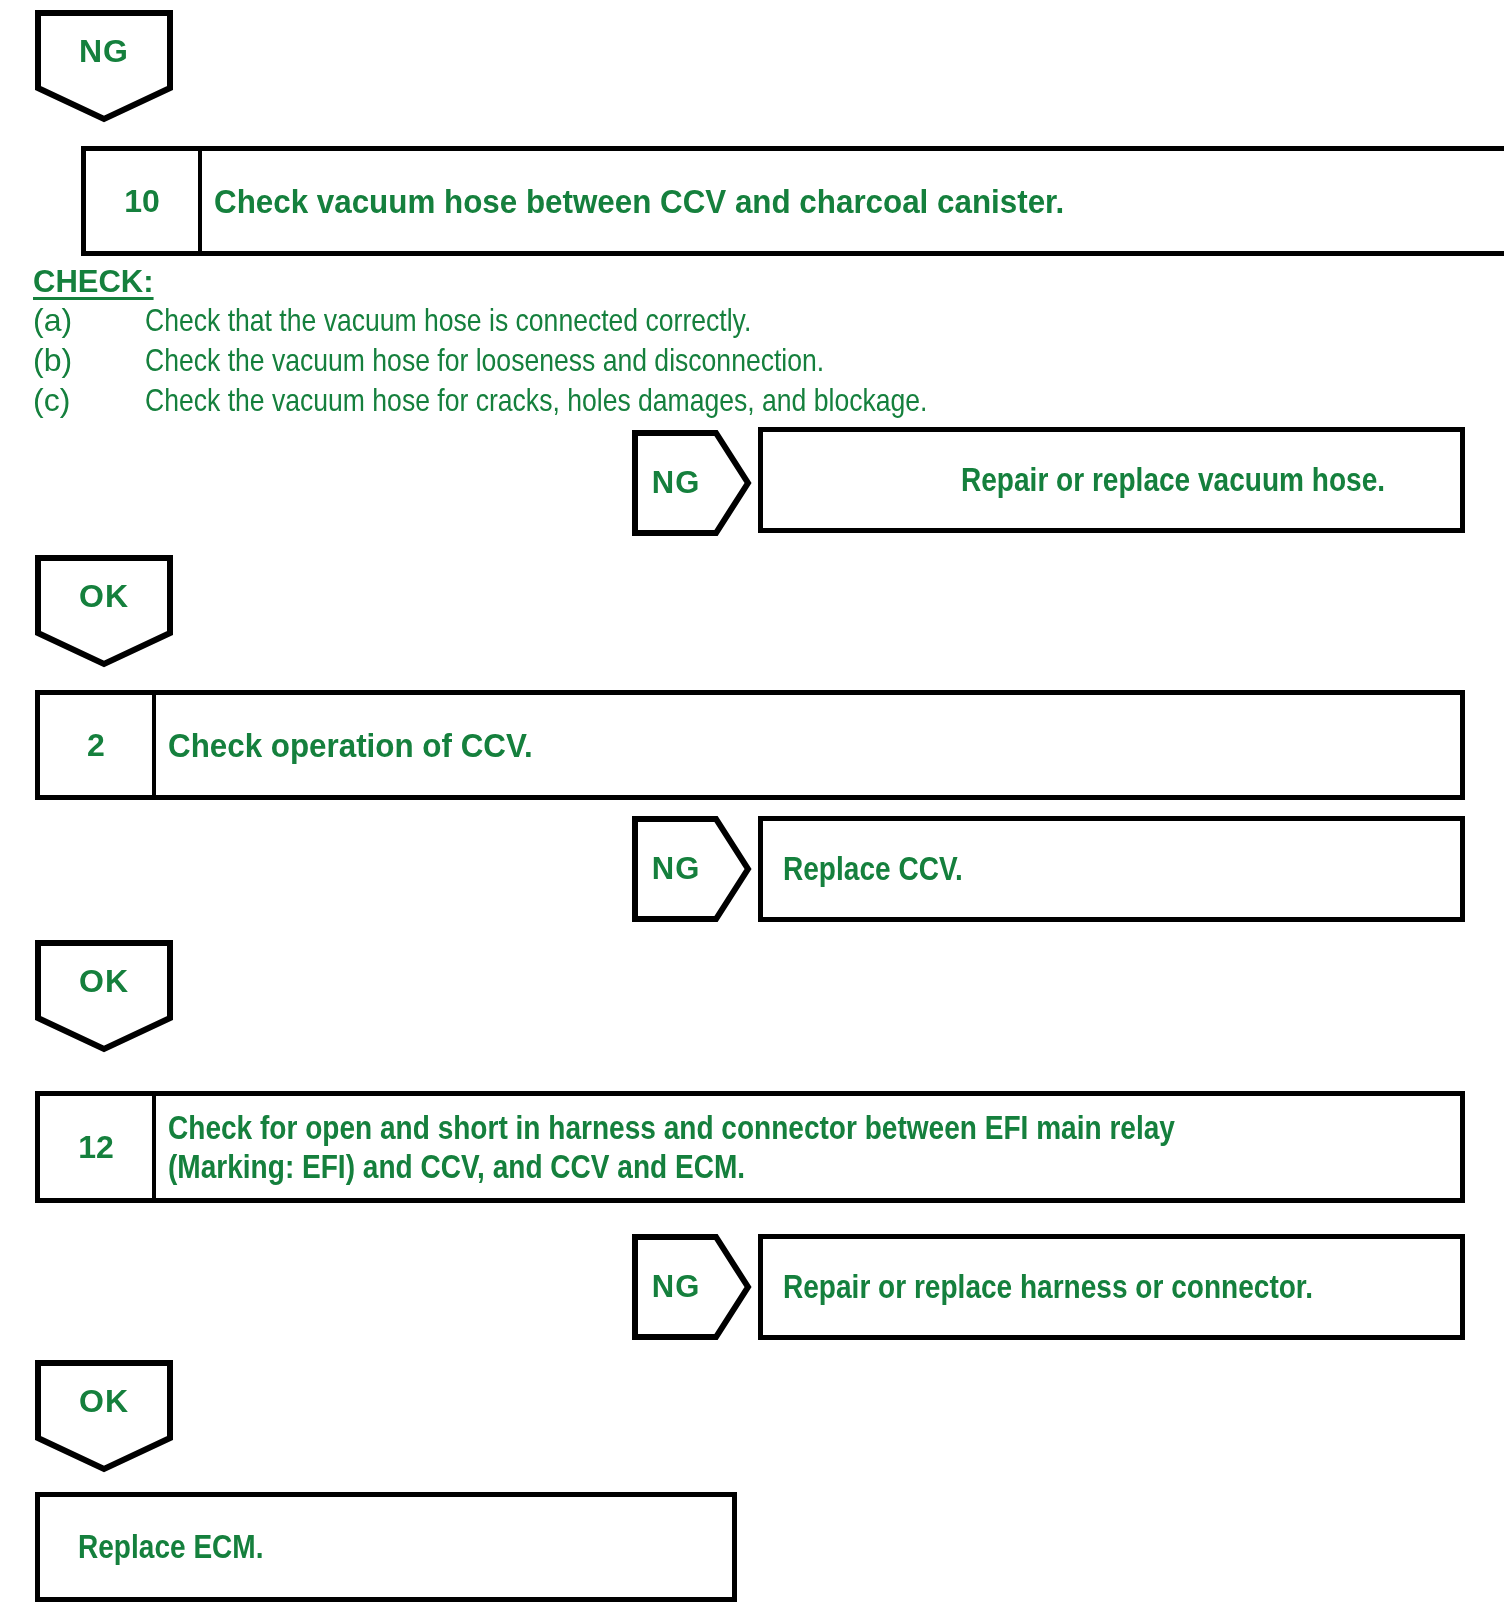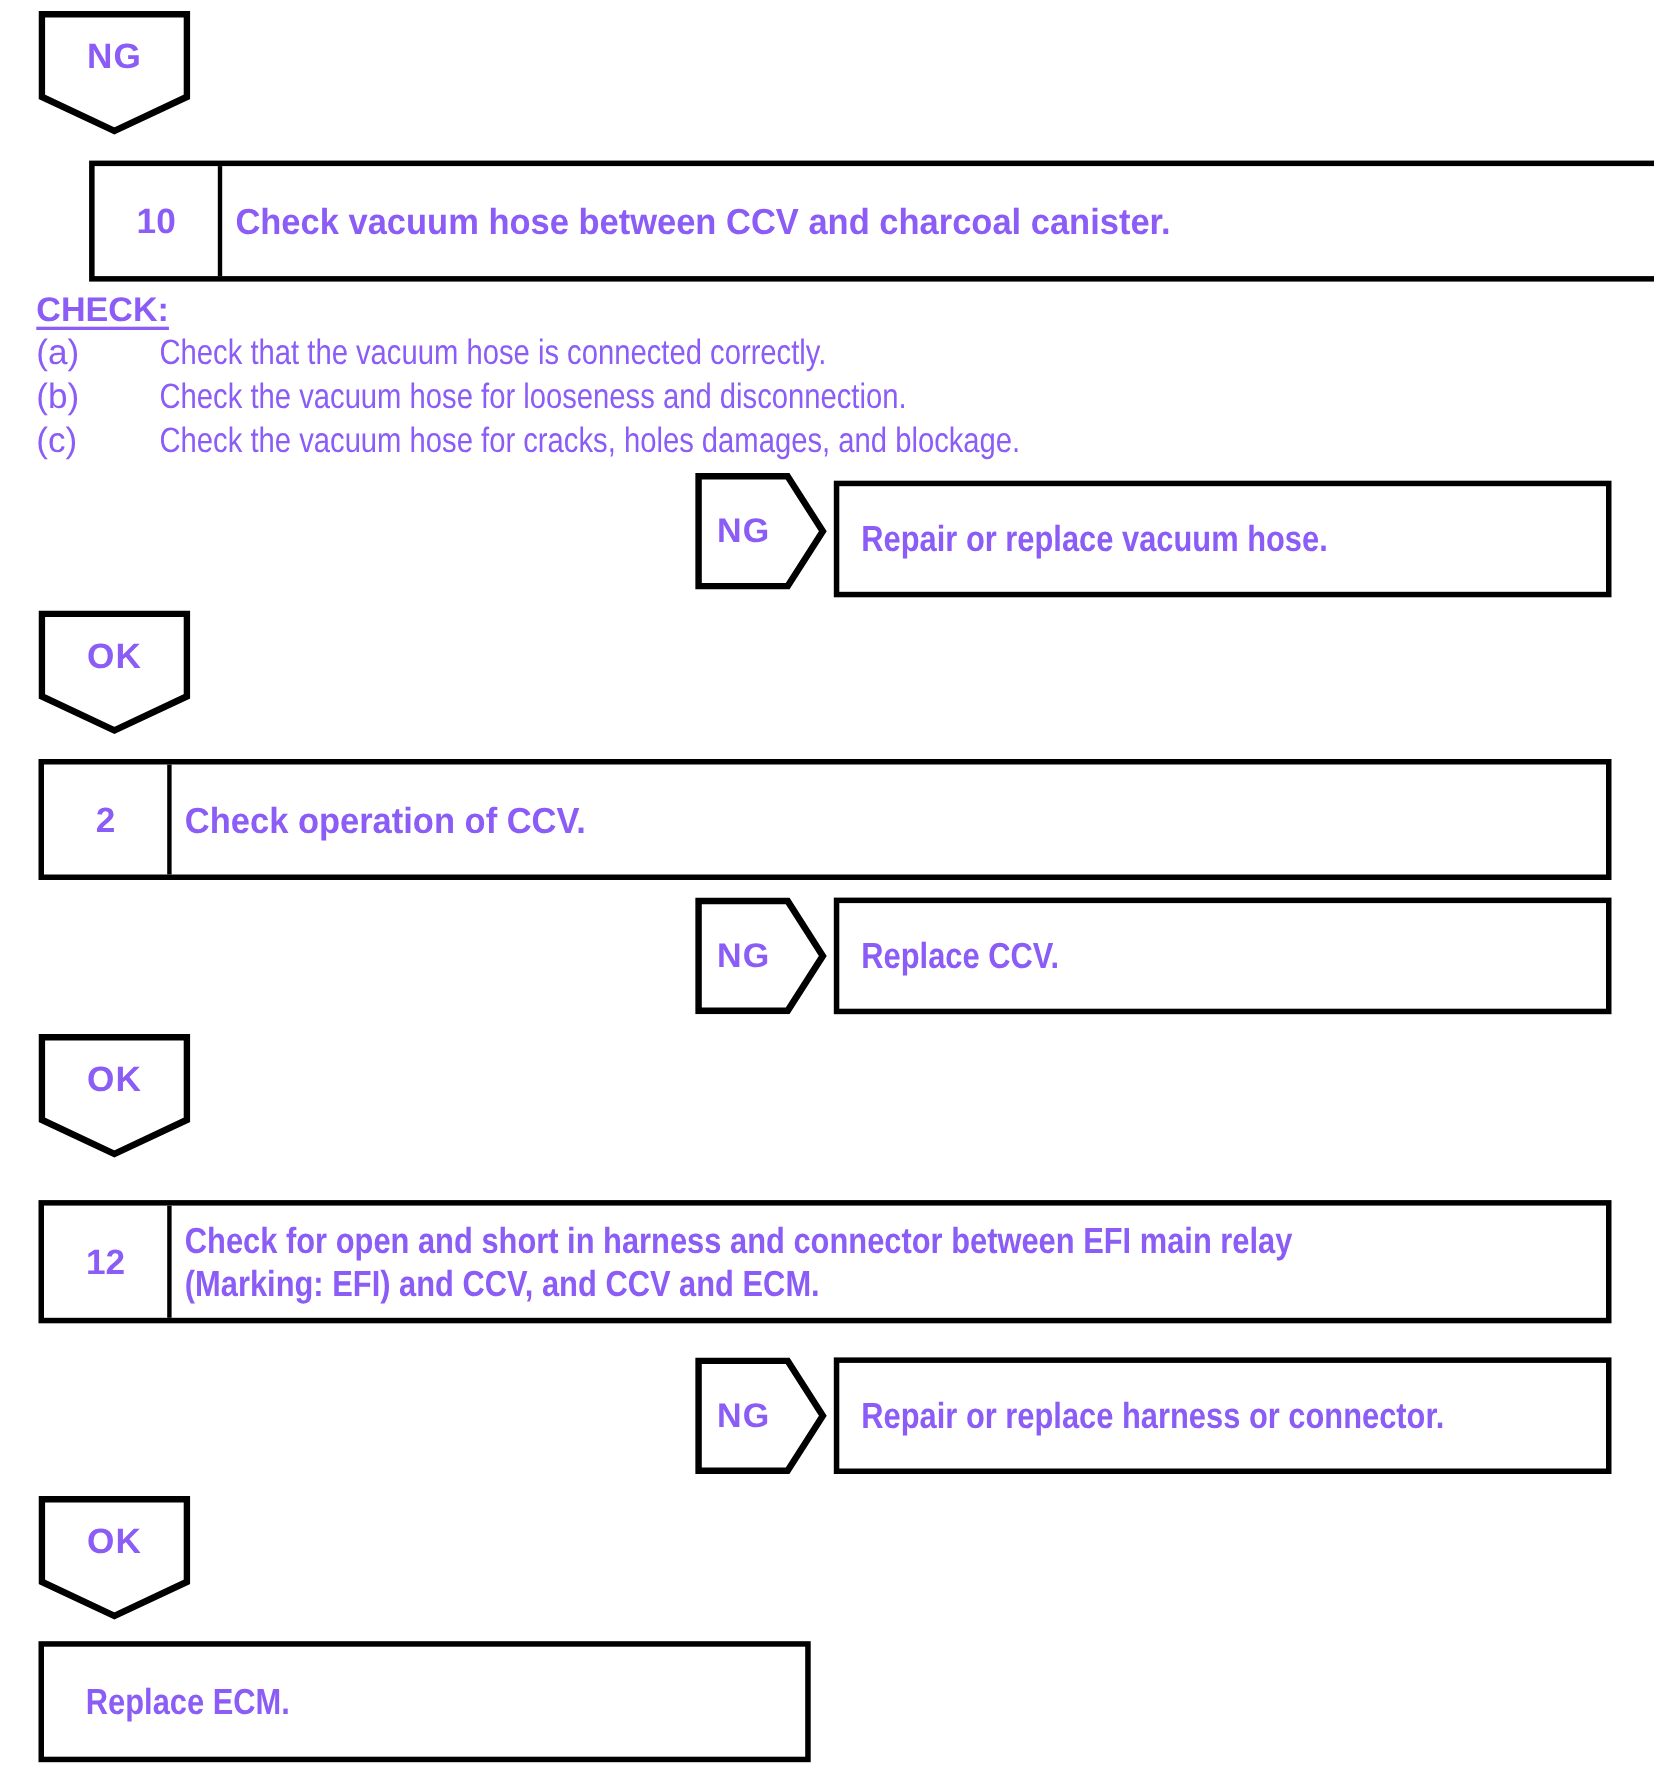--- a/index.html
+++ b/index.html
@@ -1,21 +1,21 @@
 <!DOCTYPE html>
 <html><head>
 <meta charset="utf-8">
 <style>
   html,body{margin:0;padding:0;background:#ffffff;}
   #page{
     position:relative;
     width:1504px;height:1622px;
     background:#ffffff;
     font-family:"Liberation Sans","DejaVu Sans",sans-serif;
-    color:#8b5cf6;
+    color:#15803d;
     overflow:hidden;
     text-decoration:underline;
   }
   .abs{position:absolute;}
 
   
   .tag{width:138px;height:114px;}
   .tag svg{display:block;width:100%;height:100%;}
   .tag .tag-label{
     position:absolute;left:0;top:0;width:138px;height:82px;
@@ -99,21 +99,21 @@
       <div class="check-text"><span class="nowrap cx83">Check the vacuum hose for cracks, holes damages, and blockage.</span></div>
     </div>
   </div>
 
   <div class="abs ng-pointer" style="left:632px;top:430px;">
     <svg viewBox="0 0 120 106">
       <polygon points="3,3 84,3 116,53 84,103 3,103" fill="#fff" stroke="#000" stroke-width="6"></polygon>
     </svg>
     <div class="tag-label">NG</div>
   </div>
-  <div class="abs result-box" style="left:758px;top:437px;width:707px;height:106px;">
+  <div class="abs result-box" style="left:758px;top:427px;width:707px;height:106px;justify-content:flex-end;">
     <span class="nowrap cx85">Repair or replace vacuum hose.</span>
   </div>
 
   <div class="abs tag" style="left:35px;top:555px;">
     <svg viewBox="0 0 138 114">
       <polygon points="3,3 135,3 135,78 69,109 3,78" fill="#fff" stroke="#000" stroke-width="6"></polygon>
     </svg>
     <div class="tag-label">OK</div>
   </div>
 

